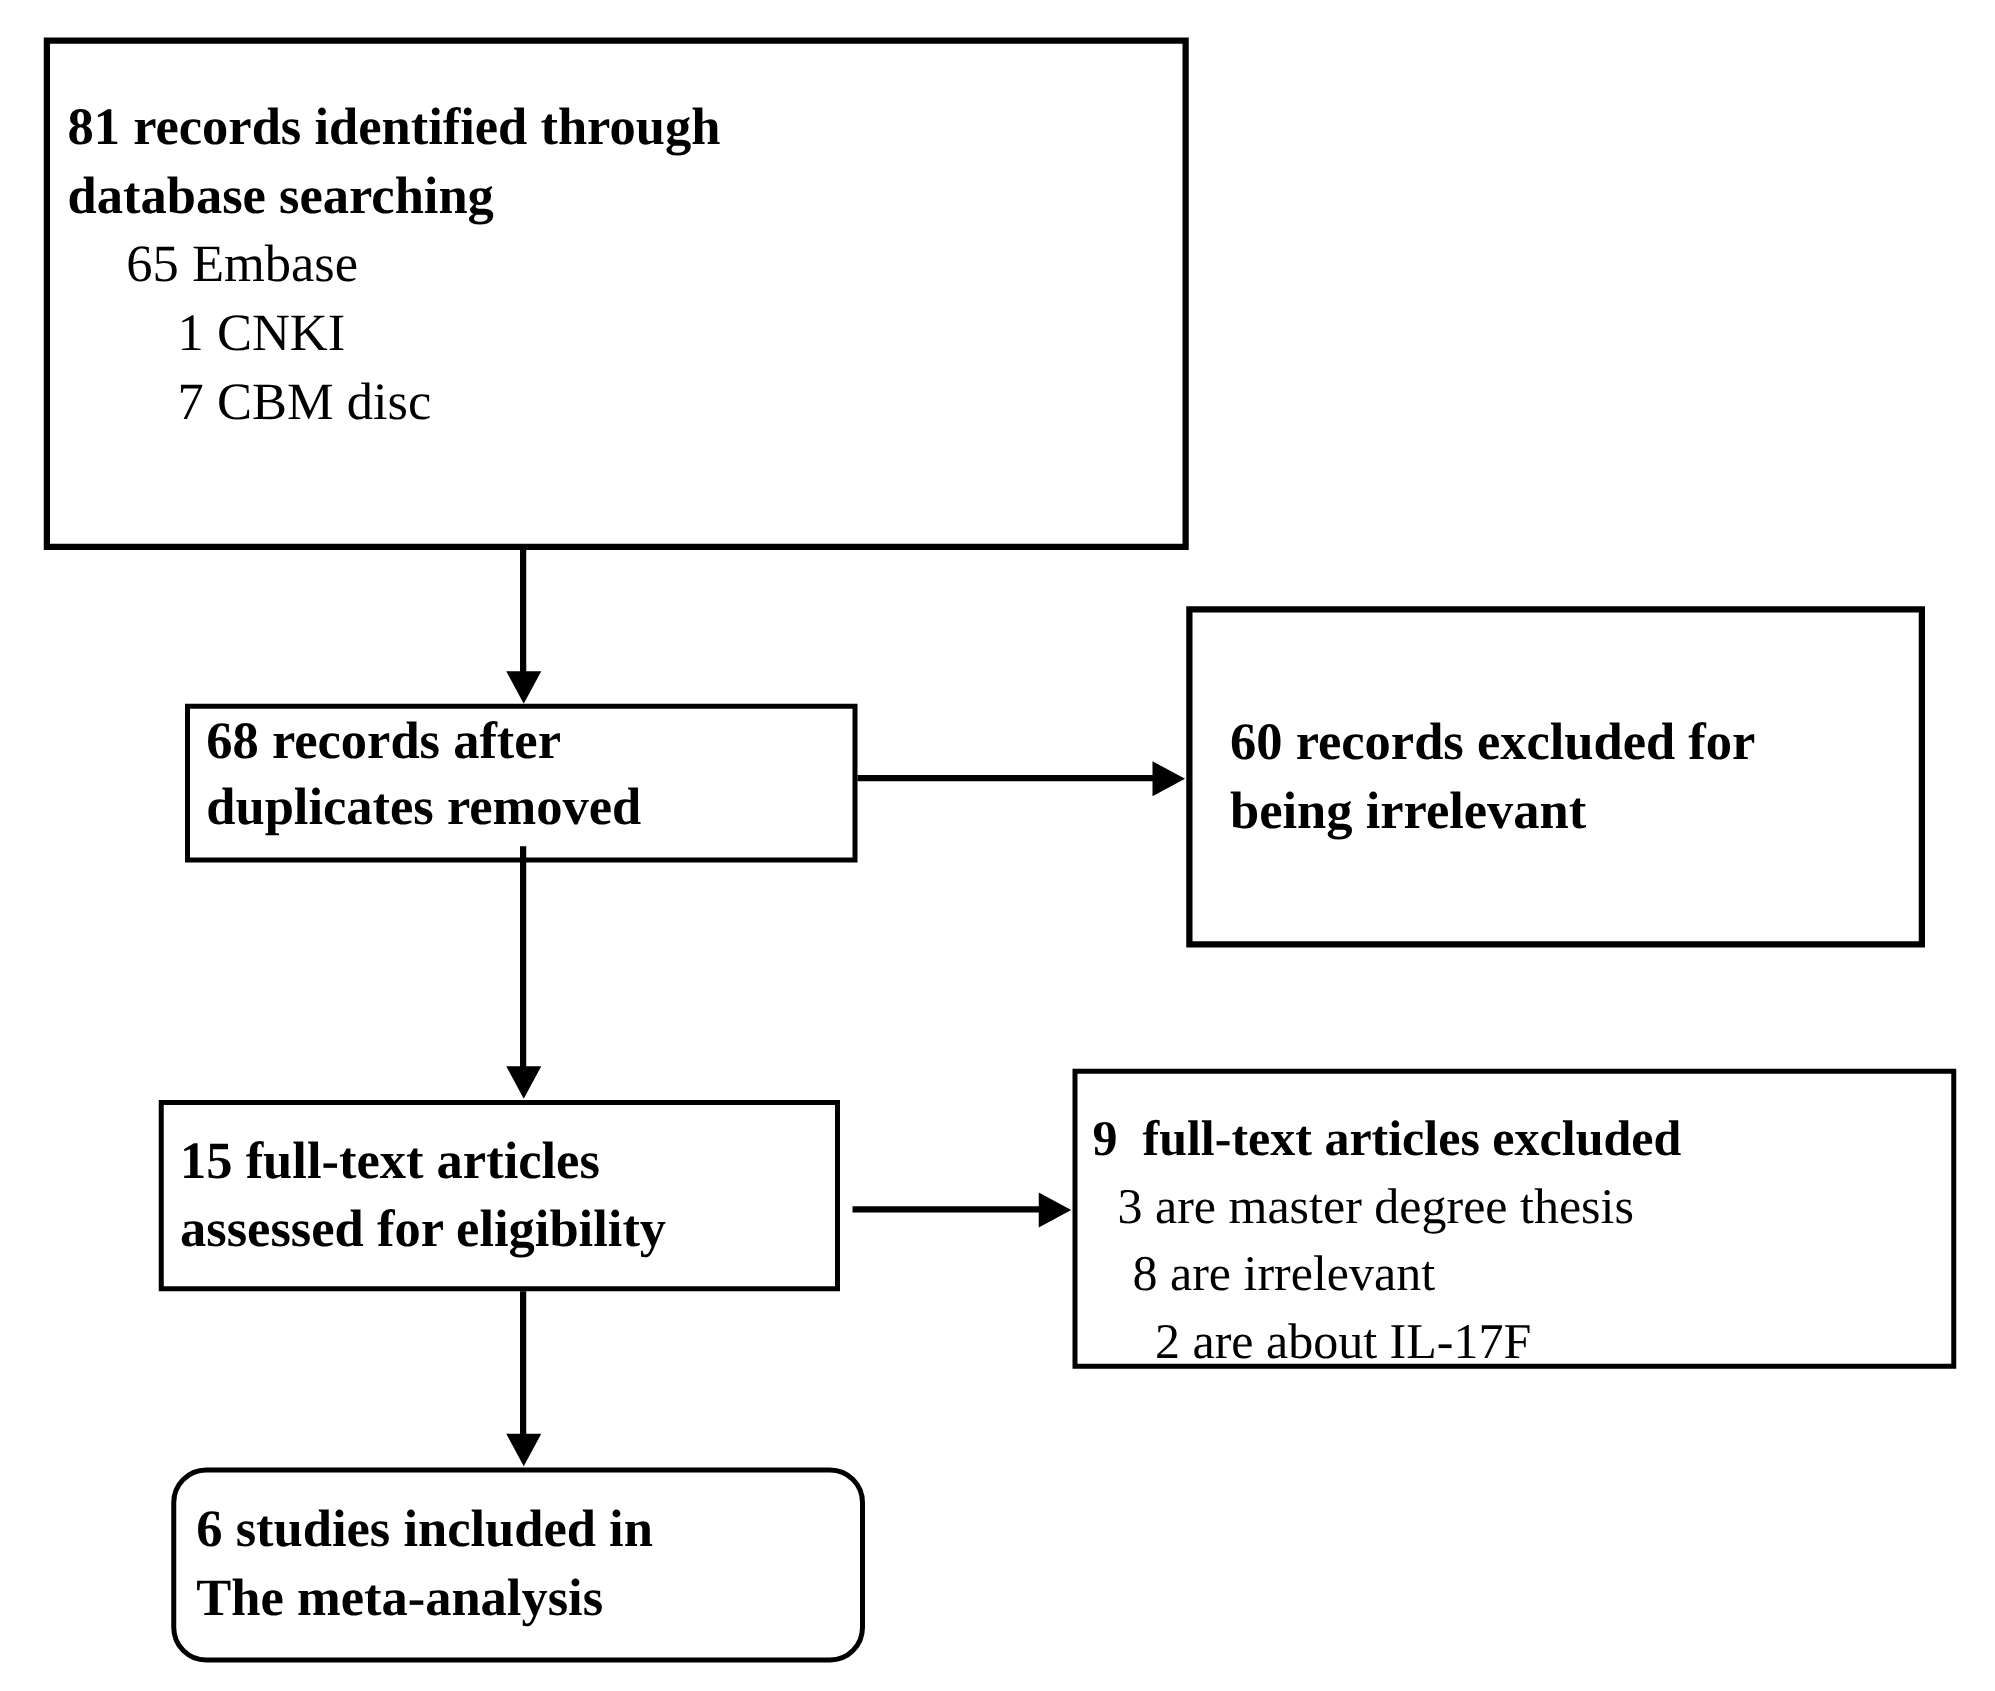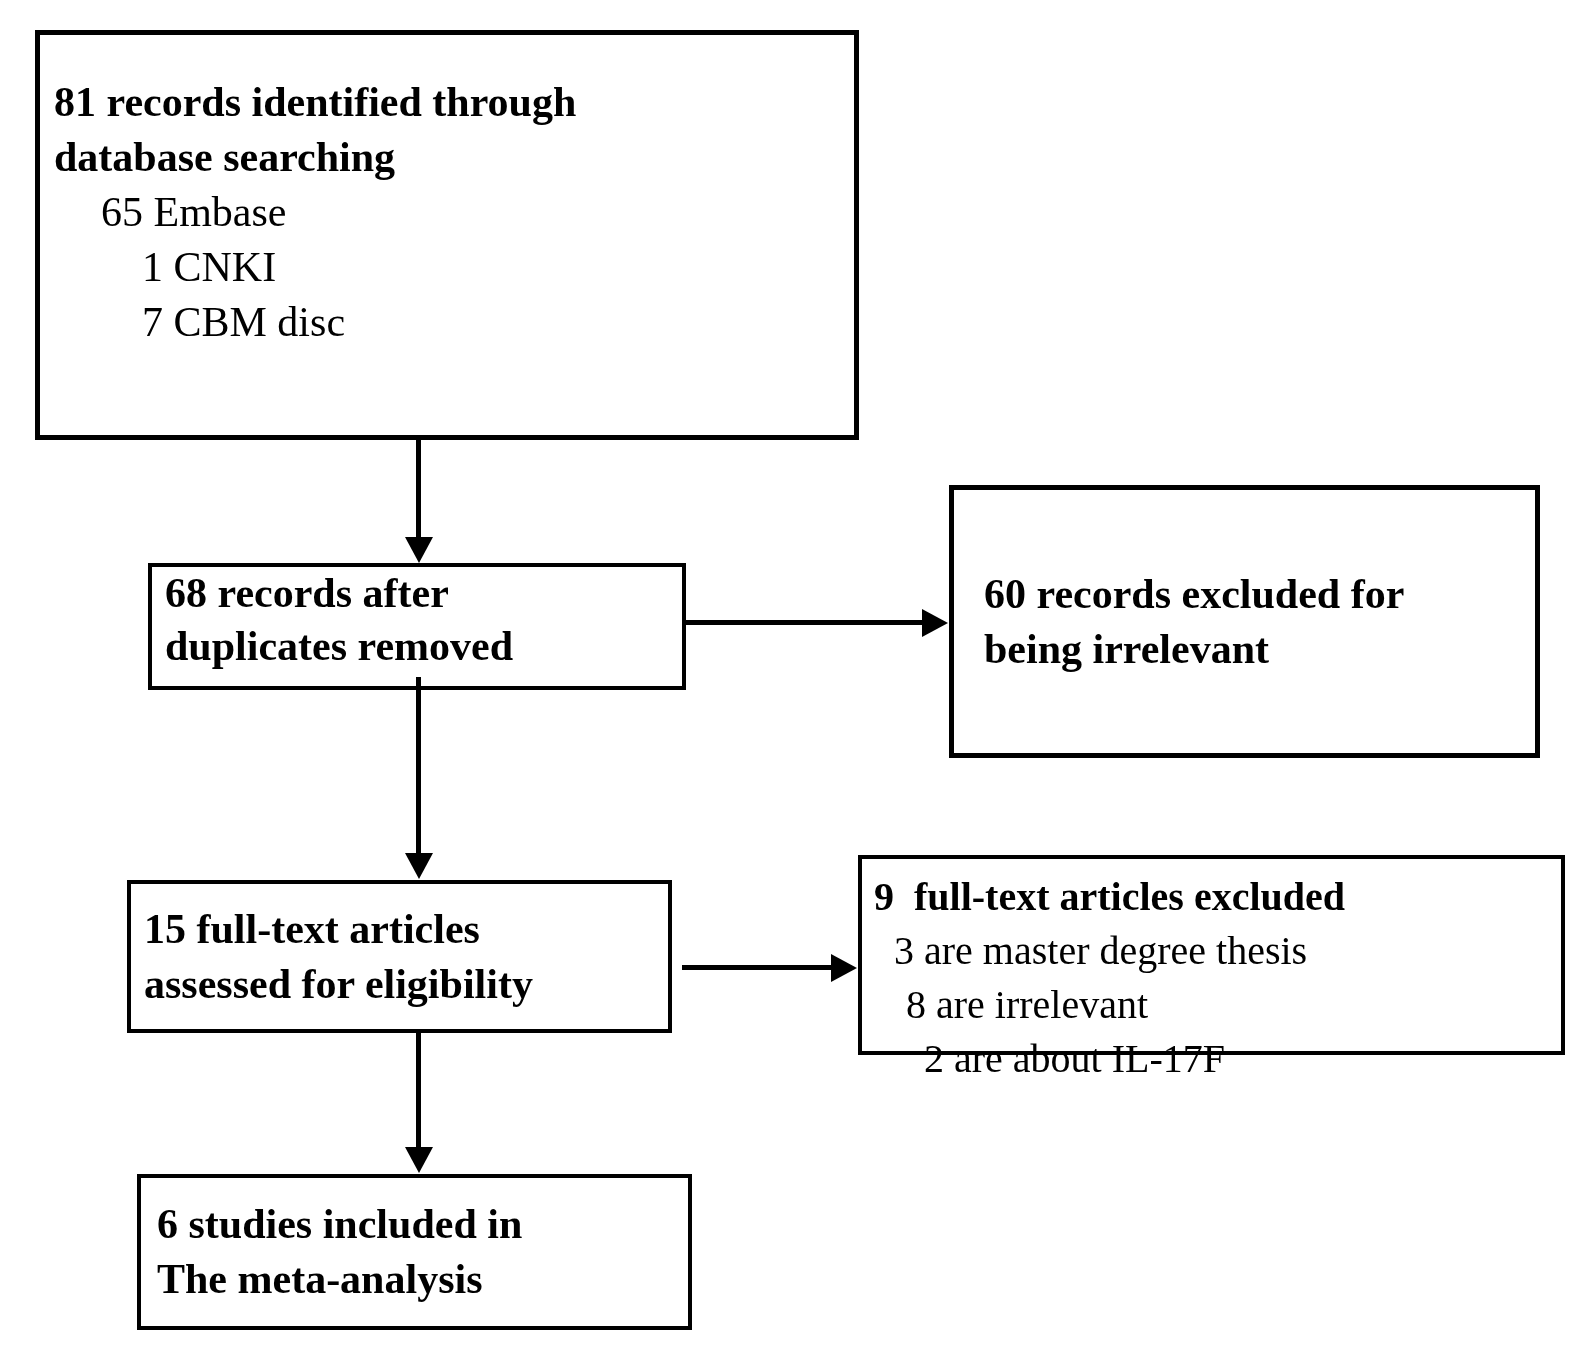--- a/index.html
+++ b/index.html
@@ -25,21 +25,21 @@
   .txt {
     white-space: pre-wrap;
     font-size: 42px;
     line-height: 55px;
     color: #000000;
   }
   .bold { font-weight: bold; }
 
   
   #box-identified {
-    left: 35px; top: 30px; width: 824px; height: 410px;
+    left: 35px; top: 30px; width: 916px; height: 410px;
     border-width: 5px;
     padding: 40px 18px 0 14px;
   }
   #box-identified .item { font-weight: normal; }
   .ind-a { padding-left: 47px; }
   .ind-b { padding-left: 88px; }
 
   
   #box-dedup {
     left: 148px; top: 563px; width: 538px; height: 127px;
@@ -58,33 +58,34 @@
 
   
   #box-fulltext {
     left: 127px; top: 880px; width: 545px; height: 153px;
     display: flex; flex-direction: column; justify-content: center;
     padding-left: 13px;
   }
 
   
   #box-ft-excluded {
-    left: 858px; top: 855px; width: 707px; height: 200px;
-    padding: 11px 10px 0 12px;
+    left: 858px; top: 855px; width: 707px; height: 240px;
+    padding: 25px 10px 0 12px;
   }
   #box-ft-excluded .txt { font-size: 40px; line-height: 54px; }
   .ind-1 { padding-left: 20px; }
   .ind-2 { padding-left: 32px; }
   .ind-3 { padding-left: 50px; }
 
   
   #box-included {
     left: 137px; top: 1174px; width: 555px; height: 156px;
     display: flex; flex-direction: column; justify-content: center;
     padding-left: 16px;
+    border-radius: 28px;
   }
 
   
   .arrow-v {
     position: absolute;
     width: 5px;
     background: #000000;
   }
   .arrow-v::after {
     content: "";

